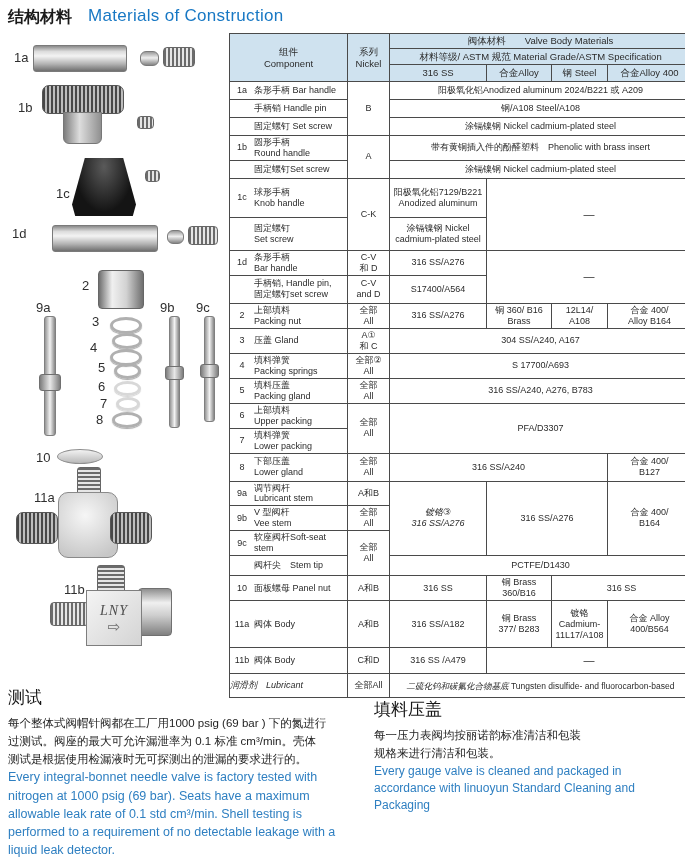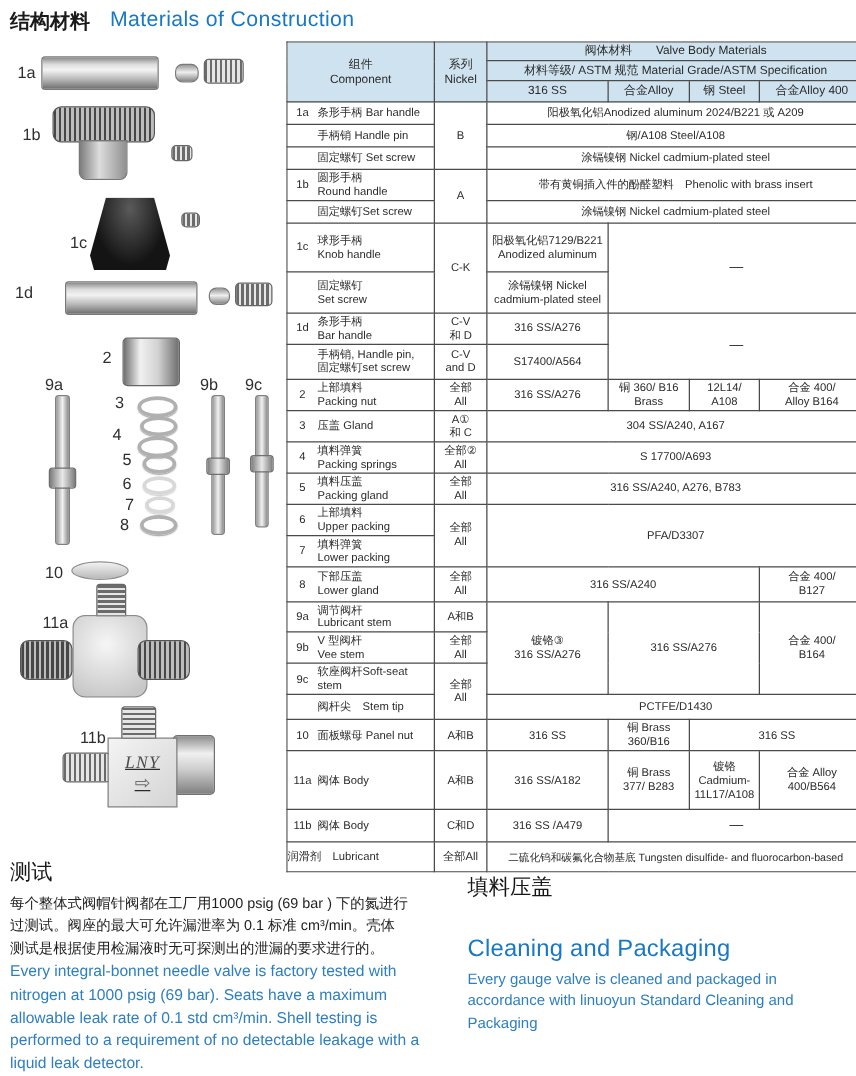--- a/index.html
+++ b/index.html
@@ -17,42 +17,42 @@
   th,td{border:1px solid #4a4a4a;font-size:9px;line-height:1.22;padding:1px 2px;
         text-align:center;vertical-align:middle;white-space:pre-line;color:var(--ink);}
   th{background:var(--hdrbg);font-weight:400;font-size:9.5px;}
   th.sp{white-space:pre;}
   td.comp{text-align:left;padding:1px 0 1px 0;}
   .cw{display:flex;align-items:center;}
   .num{flex:none;width:24px;text-align:center;}
   .lbl{flex:1;white-space:pre-line;}
   .ctr{text-align:center;}
   .dash{font-size:11px;}
-  .itl{}
+  .itl{font-style:italic;}
   td.lubm{font-size:8.5px;}
 
   
   .lab{position:absolute;font-size:13px;color:#2f2f2f;}
   .part{position:absolute;}
   .cyl{background:linear-gradient(180deg,#8a8a8a 0%,#dcdcdc 22%,#f3f3f3 40%,#b3b3b3 72%,#6f6f6f 100%);border:1px solid #7a7a7a;border-radius:3px;}
   .pin{background:linear-gradient(180deg,#9a9a9a,#eeeeee 45%,#858585);border:1px solid #7a7a7a;border-radius:6px;}
   .thr{background:repeating-linear-gradient(90deg,#6b6b6b 0 2px,#e6e6e6 2px 4px);border:1px solid #666;border-radius:4px;}
   .thrv{background:repeating-linear-gradient(180deg,#6b6b6b 0 2px,#e6e6e6 2px 4px);border:1px solid #666;border-radius:3px;}
   .knurl{background:repeating-linear-gradient(90deg,#474747 0 2px,#bdbdbd 2px 4px);border:1px solid #555;border-radius:7px;}
   .neck{background:linear-gradient(90deg,#7d7d7d,#dddddd 42%,#909090);border:1px solid #777;border-radius:0 0 6px 6px;}
   .knob{background:radial-gradient(ellipse at 50% 15%,#5a5a5a,#141414 65%);
         clip-path:polygon(20% 0,80% 0,100% 80%,95% 100%,5% 100%,0 80%);}
   .nut2{background:linear-gradient(90deg,#6f6f6f,#f0f0f0 30%,#d2d2d2 62%,#6f6f6f);border:1px solid #666;border-radius:4px;}
   .stem{background:linear-gradient(90deg,#969696,#f2f2f2 50%,#868686);border:1px solid #808080;border-radius:3px;}
   .collar{background:linear-gradient(90deg,#7d7d7d,#e8e8e8 50%,#7d7d7d);border:1px solid #707070;border-radius:3px;}
   .ring{border:3px solid #b0b0b0;border-radius:50%;box-shadow:0 1px 1px rgba(0,0,0,.35);}
   .ring.lt{border-color:#d8d8d8;box-shadow:0 1px 1px rgba(0,0,0,.18);}
   .disc{background:linear-gradient(180deg,#f2f2f2,#b9b9b9);border:1px solid #8f8f8f;border-radius:50%;}
   .vbody{background:radial-gradient(circle at 45% 35%,#f6f6f6,#c7c7c7 85%);border:1px solid #8a8a8a;border-radius:10px;}
-  .block{background:linear-gradient(135deg,#f4f4f4,#d4d4d4);border:1px solid #7e7e7e;display:flex;flex-direction:column;align-items:center;justify-content:center;text-decoration:underline;}
+  .block{background:linear-gradient(135deg,#f4f4f4,#d4d4d4);border:1px solid #7e7e7e;display:flex;flex-direction:column;align-items:center;justify-content:center;}
   .lny{font-family:"Liberation Serif","DejaVu Serif",serif;font-style:italic;font-size:14px;color:#4d4d4d;letter-spacing:1px;}
   .arrow{font-size:15px;color:#6e6e6e;line-height:1;}
   .hex{background:linear-gradient(180deg,#8f8f8f,#f0f0f0 30%,#cdcdcd 58%,#808080);border:1px solid #707070;border-radius:4px;}
 
   
   .sec{position:absolute;}
   .h-zh{font-size:17px;font-weight:500;color:#161616;margin:0 0 6px 0;}
   .p-zh{font-size:11.5px;line-height:1.55;color:#1e1e1e;margin:0;white-space:pre-line;}
   .h-en{font-size:20px;font-weight:500;color:var(--accent);margin:10px 0 4px 0;letter-spacing:.2px;}
   .p-en{font-size:12.5px;line-height:1.45;color:#2e7fc1;margin:0;}
@@ -345,17 +345,18 @@
   <div class="sec sec-test" style="left:8px;top:686px;width:338px;">
     <div class="h-zh">测试</div>
     <p class="p-zh">每个整体式阀帽针阀都在工厂用1000 psig (69 bar ) 下的氮进行
 过测试。阀座的最大可允许漏泄率为 0.1 标准  cm³/min。壳体
 测试是根据使用检漏液时无可探测出的泄漏的要求进行的。</p>
     <p class="p-en">Every integral-bonnet needle valve is factory tested with nitrogen at 1000 psig (69 bar). Seats have a maximum allowable leak rate of 0.1 std cm³/min. Shell testing is performed to a requirement of no detectable leakage with a liquid leak detector.</p>
   </div>
 
   <div class="sec sec-clean" style="left:374px;top:698px;width:302px;">
     <div class="h-zh">填料压盖</div>
-    <div class="h-en">Cleaning and Packaging</div>
+    <p class="p-zh">每一压力表阀均按丽诺韵标准清洁和包装
+规格来进行清洁和包装。</p>
     <p class="p-en">Every gauge valve is cleaned and packaged in accordance with linuoyun Standard Cleaning and Packaging</p>
   </div>
 
 </div>
 
 </body></html>

